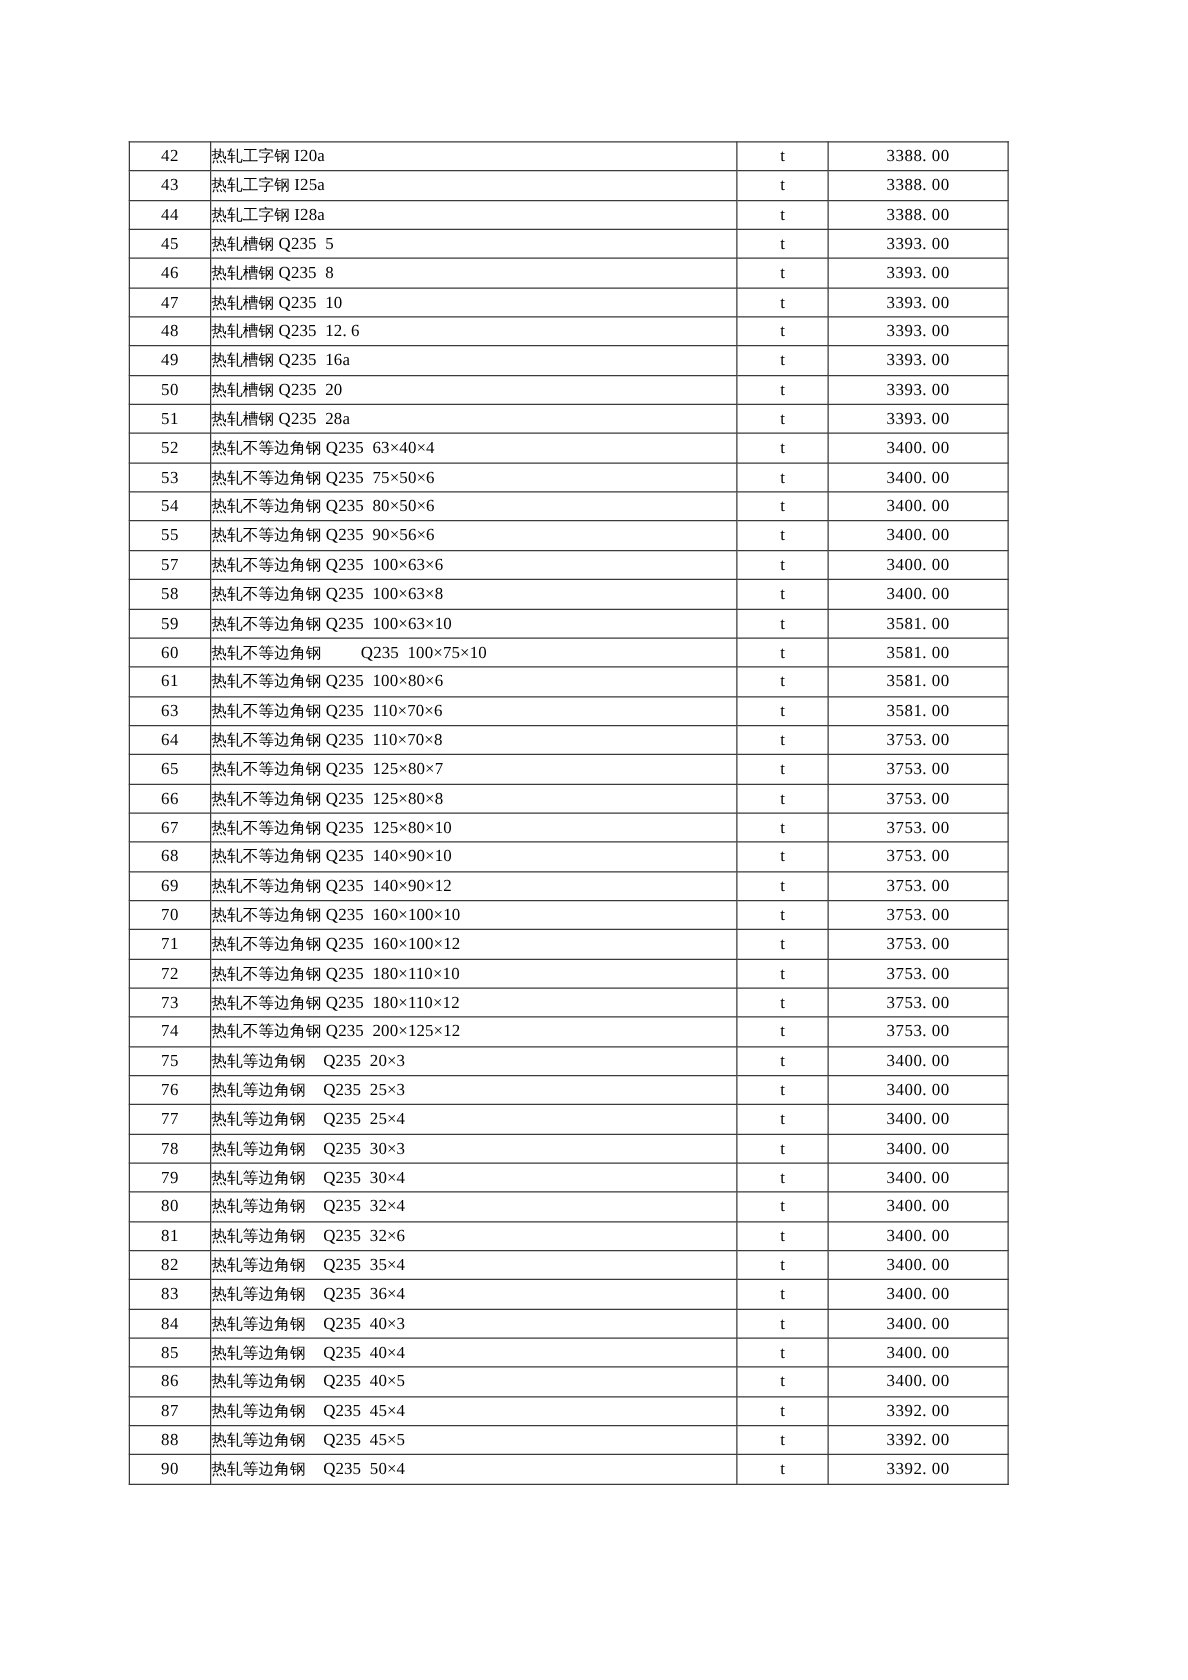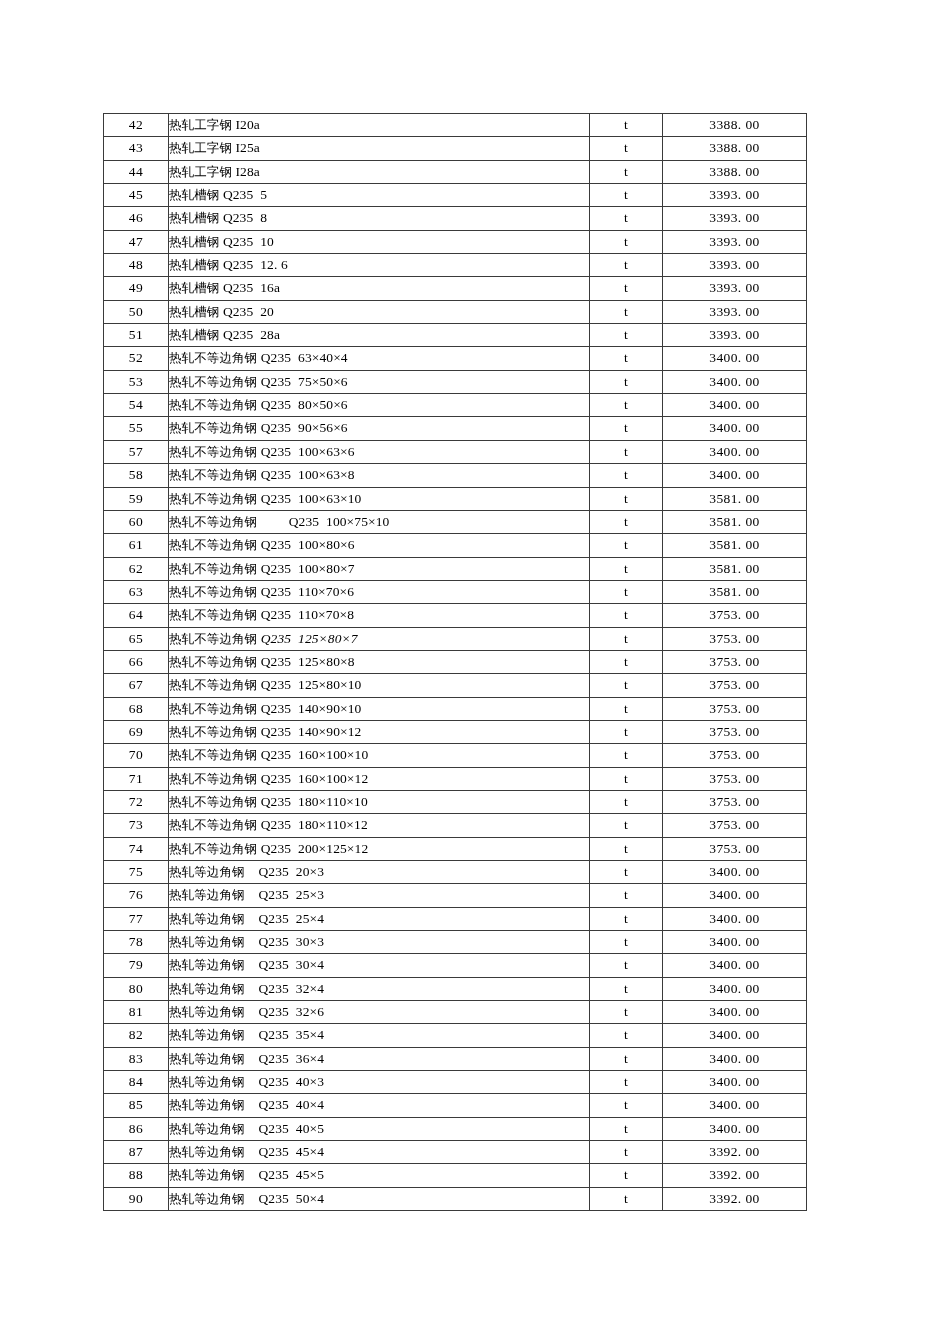--- a/index.html
+++ b/index.html
@@ -193,40 +193,34 @@
             <td class="cell-unit">t</td>
             <td class="cell-price">3581. 00</td>
           </tr>
           <tr>
             <td class="cell-no">61</td>
             <td class="cell-desc"><span class="desc-name">热轧不等边角钢</span><span class="desc-gap" style="white-space: pre;"> </span><span class="desc-spec" style="white-space: pre;">Q235  100×80×6</span></td>
             <td class="cell-unit">t</td>
             <td class="cell-price">3581. 00</td>
           </tr>
           <tr>
-            <td class="cell-no">62</td>
-            <td class="cell-desc"><span class="desc-name">热轧不等边角钢</span><span class="desc-gap" style="white-space: pre;"> </span><span class="desc-spec" style="white-space: pre;">Q235  100×80×7</span></td>
-            <td class="cell-unit">t</td>
-            <td class="cell-price">3581. 00</td>
-          </tr>
-          <tr>
             <td class="cell-no">63</td>
             <td class="cell-desc"><span class="desc-name">热轧不等边角钢</span><span class="desc-gap" style="white-space: pre;"> </span><span class="desc-spec" style="white-space: pre;">Q235  110×70×6</span></td>
             <td class="cell-unit">t</td>
             <td class="cell-price">3581. 00</td>
           </tr>
           <tr>
             <td class="cell-no">64</td>
             <td class="cell-desc"><span class="desc-name">热轧不等边角钢</span><span class="desc-gap" style="white-space: pre;"> </span><span class="desc-spec" style="white-space: pre;">Q235  110×70×8</span></td>
             <td class="cell-unit">t</td>
             <td class="cell-price">3753. 00</td>
           </tr>
           <tr>
             <td class="cell-no">65</td>
-            <td class="cell-desc"><span class="desc-name">热轧不等边角钢</span><span class="desc-gap" style="white-space: pre;"> </span><span class="desc-spec" style="white-space: pre; font-style: italic;">Q235  125×80×7</span></td>
+            <td class="cell-desc"><span class="desc-name">热轧不等边角钢</span><span class="desc-gap" style="white-space: pre;"> </span><span class="desc-spec" style="white-space: pre;">Q235  125×80×7</span></td>
             <td class="cell-unit">t</td>
             <td class="cell-price">3753. 00</td>
           </tr>
           <tr>
             <td class="cell-no">66</td>
             <td class="cell-desc"><span class="desc-name">热轧不等边角钢</span><span class="desc-gap" style="white-space: pre;"> </span><span class="desc-spec" style="white-space: pre;">Q235  125×80×8</span></td>
             <td class="cell-unit">t</td>
             <td class="cell-price">3753. 00</td>
           </tr>
           <tr>

